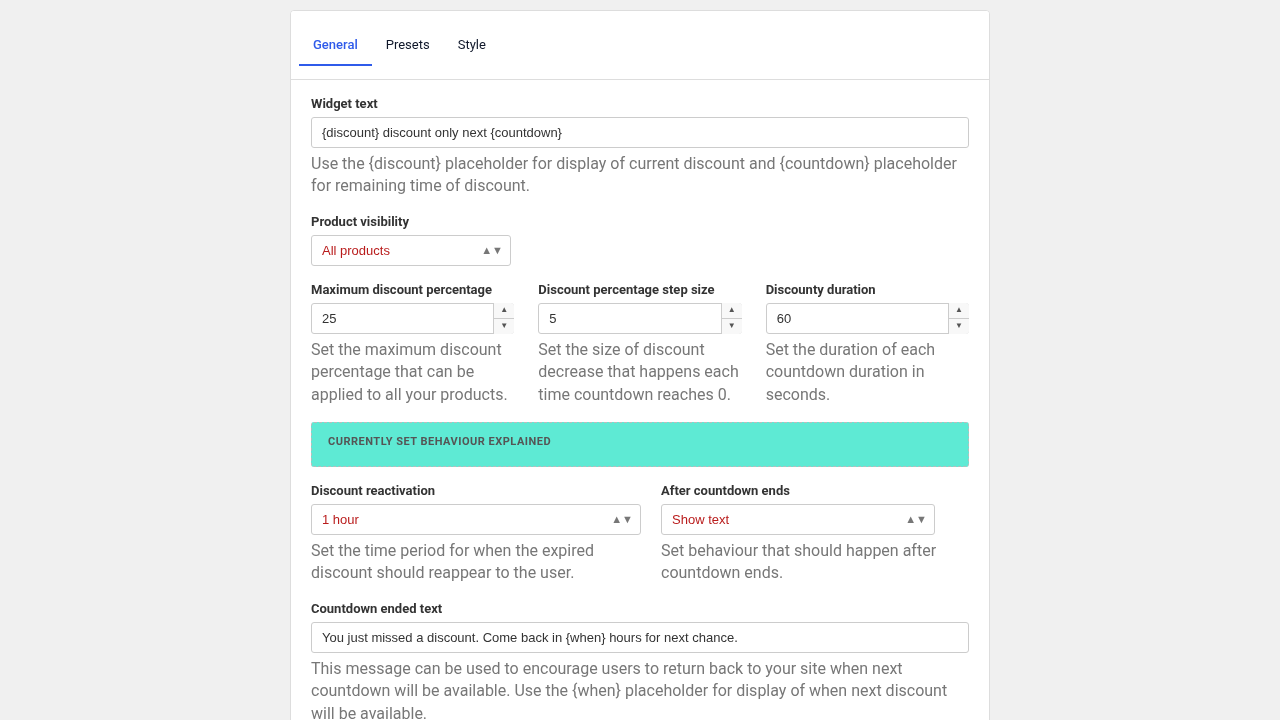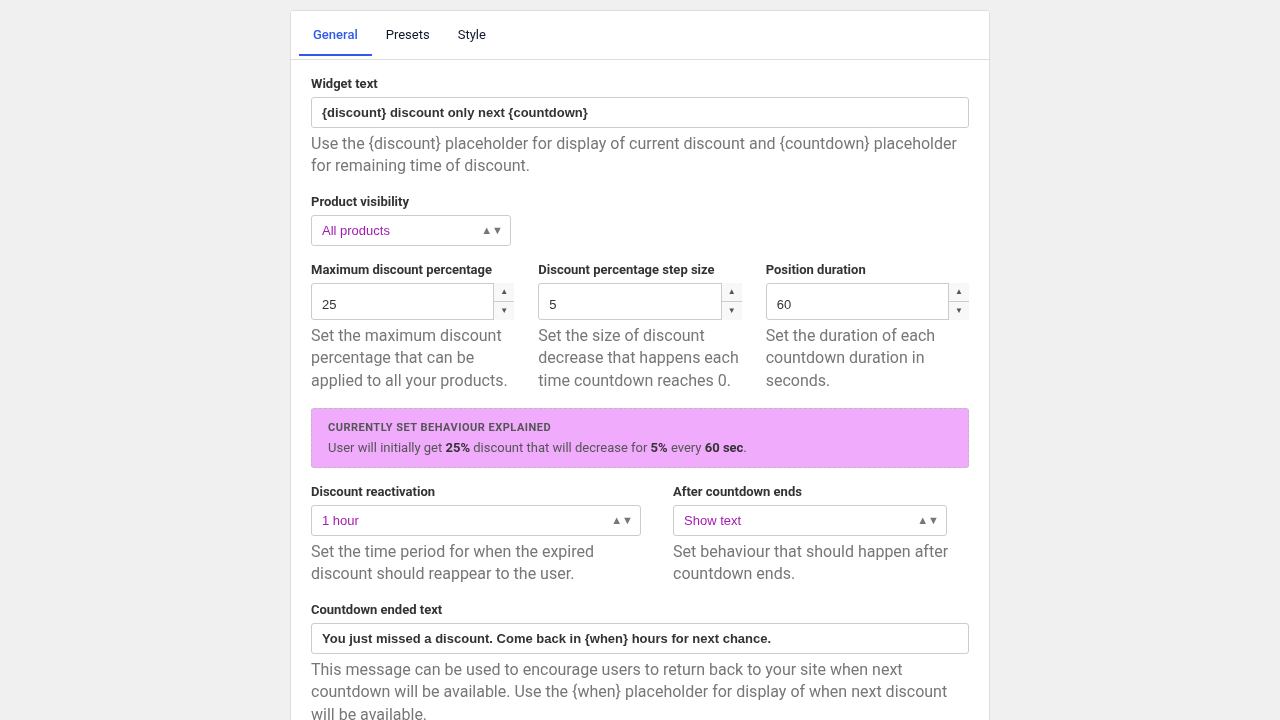--- a/index.html
+++ b/index.html
@@ -16,21 +16,21 @@
       background: #fff;
       border: 1px solid #ddd;
       border-radius: 4px;
       width: 700px;
       padding: 0;
       overflow: hidden;
     }
     .tabs {
       display: flex;
       border-bottom: 1px solid #ddd;
-      padding: 4px 8px;
+      padding: 14px 8px;
       background: #fff;
     }
     .tab {
       padding: 12px 14px;
       cursor: pointer;
       font-size: 13px;
       color: #0f172a;
       border-bottom: 2px solid transparent;
       margin-bottom: -1px;
     }
@@ -58,34 +58,33 @@
       line-height: 1.4;
     }
     .text-input {
       width: 100%;
       padding: 7px 10px;
       border: 1px solid #ccc;
       border-radius: 3px;
       font-size: 13px;
       color: #333;
       outline: none;
-      font-weight: bold;
     }
     .select-wrapper {
       position: relative;
       display: inline-block;
     }
     .select-wrapper select {
       appearance: none;
       -webkit-appearance: none;
       padding: 7px 28px 7px 10px;
       border: 1px solid #ccc;
       border-radius: 3px;
       font-size: 13px;
-      color: #a21caf;
+      color: #b91c1c;
       background: #fff;
       cursor: pointer;
       outline: none;
       width: 100%;
     }
     .select-arrow {
       position: absolute;
       right: 8px;
       top: 50%;
       transform: translateY(-50%);
@@ -95,31 +94,31 @@
     }
     .row-3 {
       display: flex;
       gap: 24px;
     }
     .row-3 > .field-group {
       flex: 1;
     }
     .row-2 {
       display: flex;
-      gap: 32px;
+      gap: 20px;
     }
     .row-2 > .field-group {
       flex: 1;
     }
     .spinner-wrapper {
       position: relative;
     }
     .spinner-wrapper input {
       width: 100%;
-      padding: 13px 24px 7px 10px;
+      padding: 7px 24px 7px 10px;
       border: 1px solid #ccc;
       border-radius: 3px;
       font-size: 13px;
       color: #333;
       outline: none;
     }
     .spinner-arrows {
       position: absolute;
       right: 0;
       top: 0;
@@ -147,21 +146,21 @@
       border-radius: 0 3px 0 0;
     }
     .spinner-btn:last-child {
       border-radius: 0 0 3px 0;
     }
     .behaviour-box {
       border: 1px dashed #bbb;
       border-radius: 3px;
       padding: 12px 16px;
       margin-bottom: 16px;
-      background: #f0abfc;
+      background: #5eead4;
     }
     .behaviour-title {
       font-size: 11px;
       font-weight: 700;
       color: #555;
       letter-spacing: 0.5px;
       margin-bottom: 6px;
     }
     .behaviour-text {
       font-size: 13px;
@@ -229,37 +228,34 @@
         <div class="spinner-wrapper">
           <input type="text" value="5" style="">
           <div class="spinner-arrows">
             <button class="spinner-btn">▲</button>
             <button class="spinner-btn">▼</button>
           </div>
         </div>
         <div class="field-hint">Set the size of discount decrease that happens each time countdown reaches 0.</div>
       </div>
       <div class="field-group">
-        <div class="field-label">Position duration</div>
+        <div class="field-label">Discounty duration</div>
         <div class="spinner-wrapper">
           <input type="text" value="60" style="">
           <div class="spinner-arrows">
             <button class="spinner-btn">▲</button>
             <button class="spinner-btn">▼</button>
           </div>
         </div>
         <div class="field-hint">Set the duration of each countdown duration in seconds.</div>
       </div>
     </div>
 
     <div class="behaviour-box">
       <div class="behaviour-title">CURRENTLY SET BEHAVIOUR EXPLAINED</div>
-      <div class="behaviour-text">
-        <span>User will initially get </span><strong>25%</strong><span> discount that will decrease for </span><strong>5%</strong><span> every </span><strong>60 sec</strong><span>.</span>
-      </div>
     </div>
 
     <div class="row-2">
       <div class="field-group">
         <div class="field-label">Discount reactivation</div>
         <div class="select-wrapper discount-reactivation-select">
           <select>
             <option>1 hour</option>
             <option>2 hours</option>
             <option>4 hours</option>

